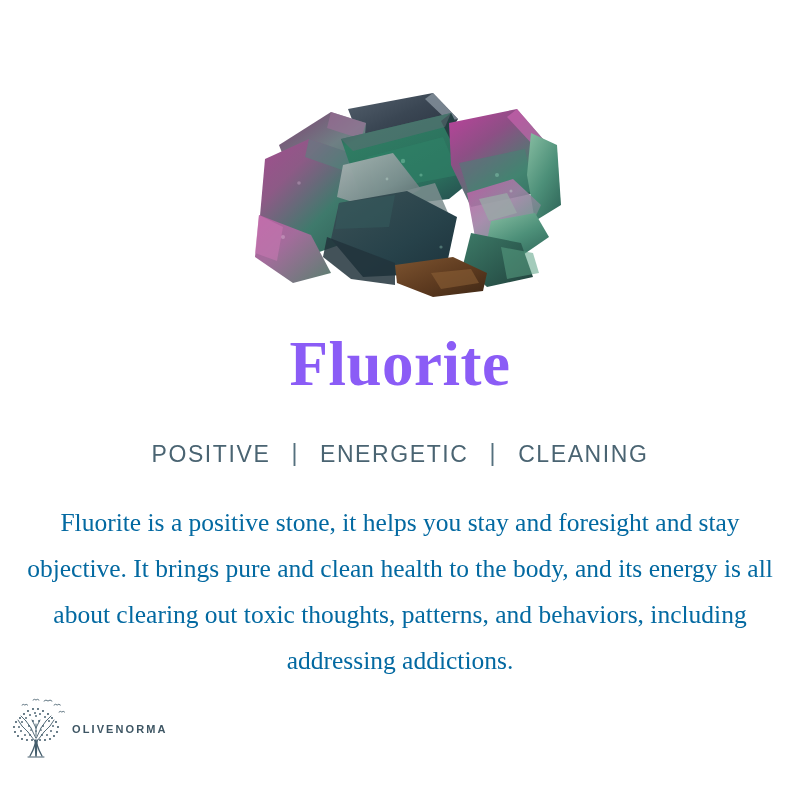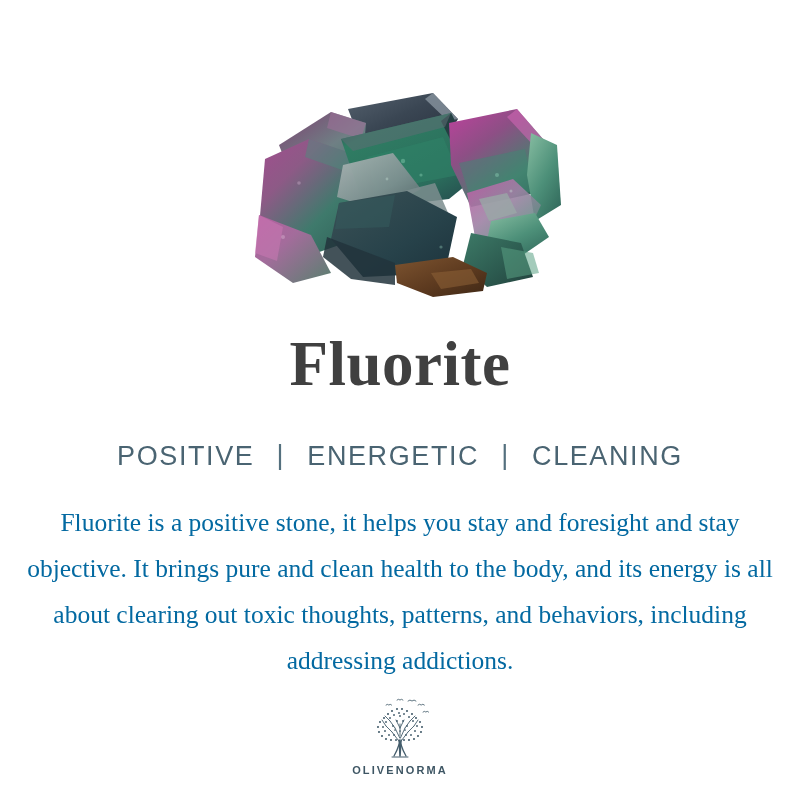--- a/index.html
+++ b/index.html
@@ -52,33 +52,33 @@
   .title {
     position: absolute;
     top: 333px;
     left: 0;
     width: 800px;
     text-align: center;
     font-family: "Liberation Serif", serif;
     font-size: 63px;
     line-height: 1;
     font-weight: 700;
-    color: #404040;
+    color: #8b5cf6;
     letter-spacing: 0.5px;
   }
 
   
   .subtitle {
     position: absolute;
     top: 441px;
     left: 0;
     width: 800px;
     text-align: center;
     font-family: "Liberation Sans", sans-serif;
-    font-size: 27px;
+    font-size: 23px;
     font-weight: 300;
     color: #4a6472;
     letter-spacing: 1.6px;
     white-space: nowrap;
   }
   .subtitle .kw { display: inline-block; }
   .subtitle .sep {
     display: inline-block;
     color: #54707e;
     font-weight: 300;
@@ -101,21 +101,21 @@
     color: #0369a1;
   }
 
   
   .logo {
     position: absolute;
     top: 694px;
     left: 0;
     width: 800px;
     display: flex;
-    flex-direction: column;
+    flex-direction: row;
     align-items: center;
     text-align: right;
   }
   .logo-mark {
     width: 72px;
     height: 68px;
   }
   .logo-mark svg { display: block; }
   .logo-word {
     margin-top: 2px;

